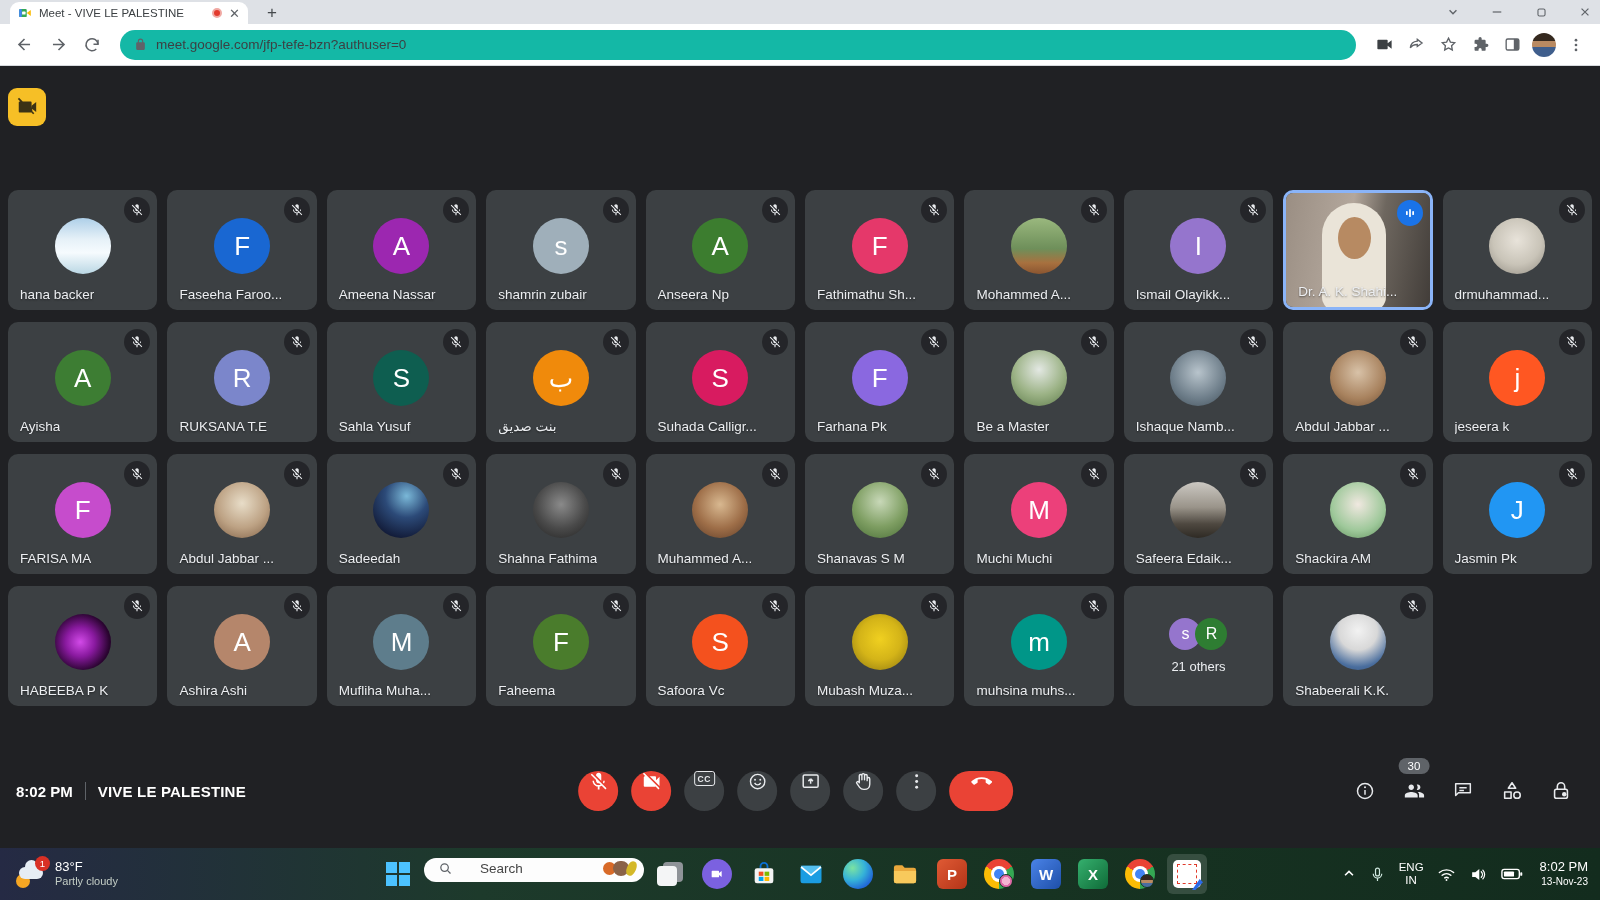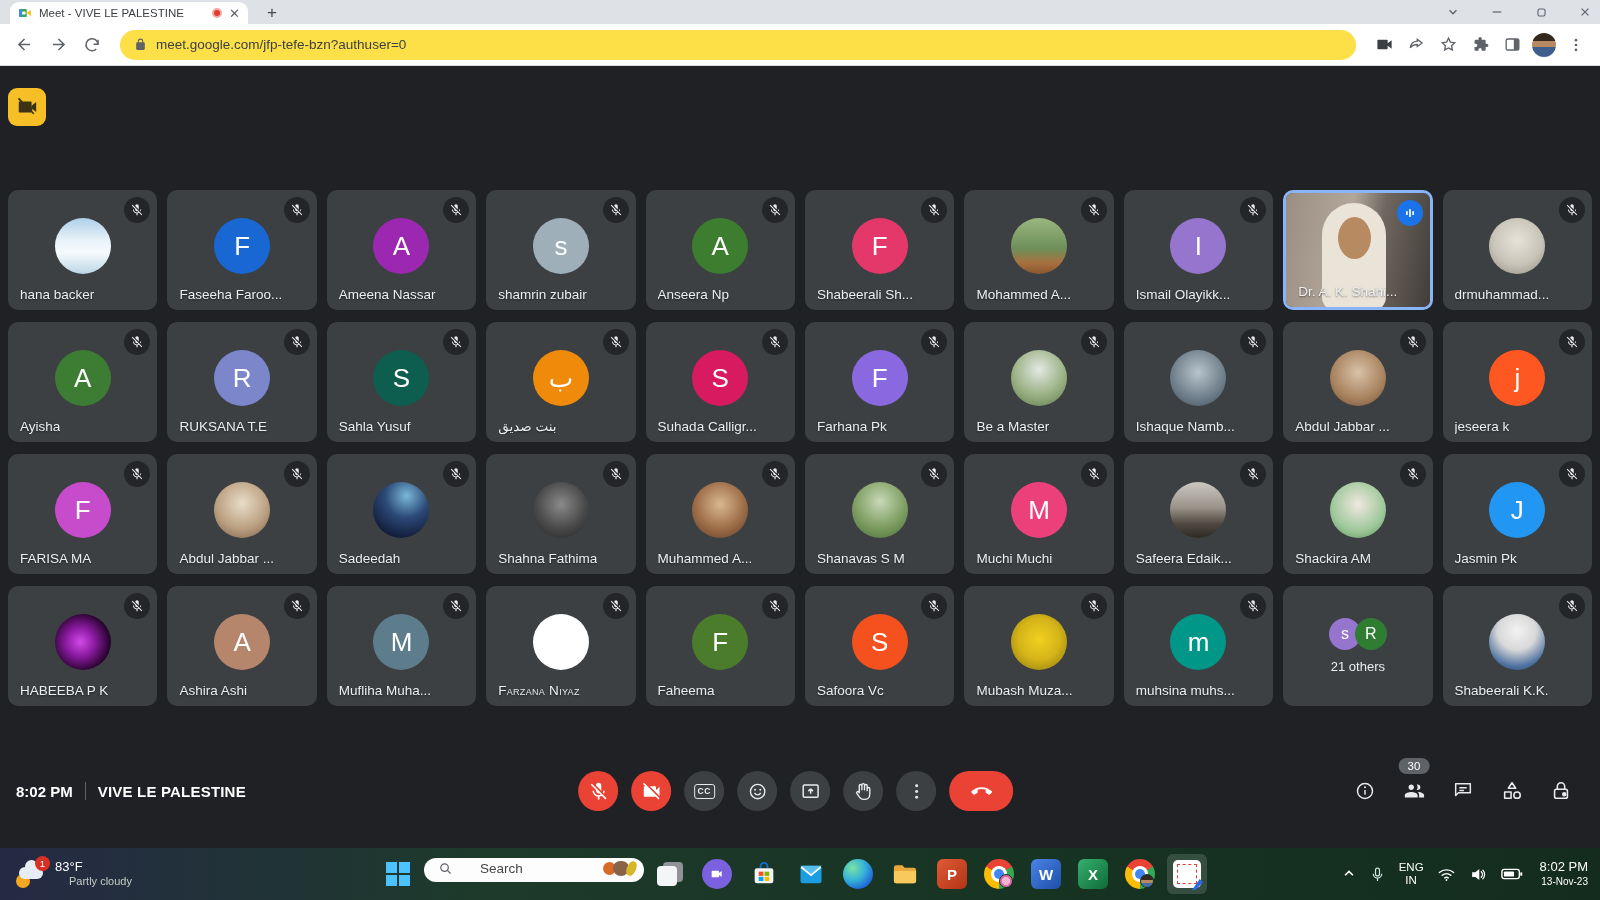--- a/index.html
+++ b/index.html
@@ -17,21 +17,21 @@
   .tab-close{color:#5f6368;font-size:13px;line-height:1;flex:none;cursor:default;}
   .newtab{position:absolute;left:262px;top:3px;width:20px;height:20px;color:#45494d;
           font-size:17px;display:flex;align-items:center;justify-content:center;}
   .win-controls{position:absolute;right:8px;top:0;height:24px;display:flex;align-items:center;gap:30px;color:#5f6368;}
   .wc{width:14px;height:14px;display:flex;align-items:center;justify-content:center;}
 
   
   .toolbar{position:absolute;top:24px;left:0;width:1600px;height:42px;background:#fff;
            border-bottom:1px solid #d7dade;display:flex;align-items:center;padding:0 10px;gap:6px;}
   .nav-ic{width:28px;height:28px;display:flex;align-items:center;justify-content:center;color:#5f6368;}
-  .urlbar{flex:1;height:30px;background:#fde047;border-radius:15px;display:flex;align-items:center;
+  .urlbar{flex:1;height:30px;background:#14b8a6;border-radius:15px;display:flex;align-items:center;
           padding:0 14px;gap:9px;margin:0 8px;}
   .url-text{font-size:13.5px;color:#3c4043;}
   .tb-right{display:flex;align-items:center;gap:4px;}
   .avatar-mini{width:24px;height:24px;border-radius:50%;
       background:linear-gradient(180deg,#35291f 0 34%,#b98a62 34% 60%,#3f5e8c 60% 100%);}
 
   
   .meet{position:absolute;top:66px;left:0;width:1600px;height:782px;background:#202124;}
   .warn-badge{position:absolute;left:8px;top:22px;width:38px;height:38px;border-radius:9px;
       background:#f6bf26;display:flex;align-items:center;justify-content:center;}
@@ -62,21 +62,21 @@
         font-size:16px;color:#fff;}
   .chip+.chip{margin-left:-6px;}
   .others-label{font-size:13px;color:#eceef1;}
 
   
   .bb-left{position:absolute;left:16px;top:705px;height:40px;display:flex;align-items:center;gap:12px;}
   .bb-time{font-size:15px;color:#fff;font-weight:bold;}
   .bb-sep{width:1px;height:18px;background:#5f6368;}
   .bb-name{font-size:15px;color:#fff;font-weight:bold;letter-spacing:.2px;}
   .bb-center{position:absolute;left:50%;top:705px;transform:translateX(-51%);display:flex;align-items:center;gap:13px;}
-  .cbtn{width:40px;height:40px;border-radius:50%;background:#3c4043;display:flex;align-items:center;justify-content:center;}
+  .cbtn{width:40px;height:40px;border-radius:50%;background:#3c4043;display:flex;justify-content:center;}
   .cbtn.red{background:#ea4335;}
   .cbtn svg{width:21px;height:21px;}
   .cbtn.end{width:64px;border-radius:20px;background:#ea4335;}
   .ccbox{width:21px;height:15px;border:1.6px solid #e8eaed;border-radius:3px;color:#e8eaed;
          font-size:8.5px;font-weight:bold;display:flex;align-items:center;justify-content:center;letter-spacing:.5px;}
   .bb-right{position:absolute;right:22px;top:705px;display:flex;align-items:center;gap:15px;}
   .rbtn{position:relative;width:34px;height:40px;display:flex;align-items:center;justify-content:center;}
   .rbtn svg{width:22px;height:22px;}
   .count-badge{position:absolute;top:-13px;left:50%;transform:translateX(-50%);background:#5f6368;
       color:#fff;font-size:11.5px;padding:2px 9px;border-radius:10px;}
@@ -85,21 +85,21 @@
   .taskbar{position:absolute;top:848px;left:0;width:1600px;height:52px;
       background:linear-gradient(90deg,#252a44 0%,#1d3a2b 30%,#173322 65%,#132c1e 100%);}
   .tb-weather{position:absolute;left:8px;top:0;height:52px;display:flex;align-items:center;gap:9px;padding:0 6px;}
   .wicon{position:relative;width:32px;height:30px;}
   .wicon .sun{position:absolute;left:2px;bottom:1px;width:14px;height:14px;border-radius:50%;background:#f5a623;}
   .wicon .cloud{position:absolute;top:8px;left:5px;width:24px;height:12px;border-radius:8px;background:#e6edf4;}
   .wicon .cloud::before{content:"";position:absolute;top:-7px;left:6px;width:13px;height:13px;border-radius:50%;background:#e6edf4;}
   .wbadge{position:absolute;top:-3px;right:-4px;width:15px;height:15px;border-radius:50%;background:#d93025;
       color:#fff;font-size:9.5px;display:flex;align-items:center;justify-content:center;z-index:2;}
   .wtemp{font-size:13px;color:#fff;}
-  .wcond{font-size:11px;color:#c3cdc5;margin-left:14px;}
+  .wcond{font-size:11px;color:#c3cdc5;}
   .tb-start{position:absolute;left:378px;top:6px;width:40px;height:40px;display:flex;align-items:center;justify-content:center;border-radius:6px;}
   .winlogo{display:grid;grid-template-columns:11px 11px;grid-template-rows:11px 11px;gap:2px;}
   .winlogo span{background:#4cc2ff;}
   .tb-search{position:absolute;left:424px;top:10px;width:220px;height:24px;background:#fdfdfd;border-radius:16px;
       display:flex;align-items:center;padding:0 6px 3px 14px;gap:27px;}
   .tb-search .stext{font-size:13.5px;color:#454545;flex:1;}
   .sart{display:flex;align-items:center;margin-right:2px;}
   .sart i{display:block;border-radius:50%;}
   .sart .a1{width:13px;height:13px;background:#d86a28;}
   .sart .a2{width:16px;height:15px;background:#8a6248;margin-left:-3px;border-radius:45% 45% 50% 50%;}
@@ -307,21 +307,21 @@
         </div>
         <div class="tile">
           <span class="mic-chip">
             <svg viewBox="0 0 24 24" fill="#e8eaed">
               <path d="M19 11h-1.7c0 .74-.16 1.43-.43 2.05l1.23 1.23c.56-.98.9-2.09.9-3.28zm-4.02.17c0-.06.02-.11.02-.17V5c0-1.66-1.34-3-3-3S9 3.34 9 5v.18l5.98 5.99zM4.27 3 3 4.27l6.01 6.01V11c0 1.66 1.33 3 2.99 3 .22 0 .44-.03.65-.08l1.66 1.66c-.71.33-1.5.52-2.31.52-2.76 0-5.3-2.1-5.3-5.1H5c0 3.41 2.72 6.23 6 6.72V21h2v-3.28c.91-.13 1.77-.45 2.54-.9L19.73 21 21 19.73 4.27 3z"></path>
             </svg>
           </span>
           <div class="av" style="background:#e5386a">
             <span>F</span>
           </div>
-          <div class="pname">Shabeerali Sh...</div>
+          <div class="pname">Fathimathu Sh...</div>
         </div>
         <div class="tile">
           <span class="mic-chip">
             <svg viewBox="0 0 24 24" fill="#e8eaed">
               <path d="M19 11h-1.7c0 .74-.16 1.43-.43 2.05l1.23 1.23c.56-.98.9-2.09.9-3.28zm-4.02.17c0-.06.02-.11.02-.17V5c0-1.66-1.34-3-3-3S9 3.34 9 5v.18l5.98 5.99zM4.27 3 3 4.27l6.01 6.01V11c0 1.66 1.33 3 2.99 3 .22 0 .44-.03.65-.08l1.66 1.66c-.71.33-1.5.52-2.31.52-2.76 0-5.3-2.1-5.3-5.1H5c0 3.41 2.72 6.23 6 6.72V21h2v-3.28c.91-.13 1.77-.45 2.54-.9L19.73 21 21 19.73 4.27 3z"></path>
             </svg>
           </span>
           <div class="av photo" style="background:linear-gradient(180deg,#9ab87e 0%,#6e8f5a 55%,#a8713f 80%,#8a5530 100%)"></div>
           <div class="pname">Mohammed A...</div>
         </div>
@@ -584,31 +584,20 @@
         <div class="tile">
           <span class="mic-chip">
             <svg viewBox="0 0 24 24" fill="#e8eaed">
               <path d="M19 11h-1.7c0 .74-.16 1.43-.43 2.05l1.23 1.23c.56-.98.9-2.09.9-3.28zm-4.02.17c0-.06.02-.11.02-.17V5c0-1.66-1.34-3-3-3S9 3.34 9 5v.18l5.98 5.99zM4.27 3 3 4.27l6.01 6.01V11c0 1.66 1.33 3 2.99 3 .22 0 .44-.03.65-.08l1.66 1.66c-.71.33-1.5.52-2.31.52-2.76 0-5.3-2.1-5.3-5.1H5c0 3.41 2.72 6.23 6 6.72V21h2v-3.28c.91-.13 1.77-.45 2.54-.9L19.73 21 21 19.73 4.27 3z"></path>
             </svg>
           </span>
           <div class="av" style="background:#5e7d8c">
             <span>M</span>
           </div>
           <div class="pname">Mufliha Muha...</div>
-        </div>
-        <div class="tile">
-          <span class="mic-chip">
-            <svg viewBox="0 0 24 24" fill="#e8eaed">
-              <path d="M19 11h-1.7c0 .74-.16 1.43-.43 2.05l1.23 1.23c.56-.98.9-2.09.9-3.28zm-4.02.17c0-.06.02-.11.02-.17V5c0-1.66-1.34-3-3-3S9 3.34 9 5v.18l5.98 5.99zM4.27 3 3 4.27l6.01 6.01V11c0 1.66 1.33 3 2.99 3 .22 0 .44-.03.65-.08l1.66 1.66c-.71.33-1.5.52-2.31.52-2.76 0-5.3-2.1-5.3-5.1H5c0 3.41 2.72 6.23 6 6.72V21h2v-3.28c.91-.13 1.77-.45 2.54-.9L19.73 21 21 19.73 4.27 3z"></path>
-            </svg>
-          </span>
-          <div class="av" style="background:#ffffff">
-            <span></span>
-          </div>
-          <div class="pname smallcaps">Farzana Niyaz</div>
         </div>
         <div class="tile">
           <span class="mic-chip">
             <svg viewBox="0 0 24 24" fill="#e8eaed">
               <path d="M19 11h-1.7c0 .74-.16 1.43-.43 2.05l1.23 1.23c.56-.98.9-2.09.9-3.28zm-4.02.17c0-.06.02-.11.02-.17V5c0-1.66-1.34-3-3-3S9 3.34 9 5v.18l5.98 5.99zM4.27 3 3 4.27l6.01 6.01V11c0 1.66 1.33 3 2.99 3 .22 0 .44-.03.65-.08l1.66 1.66c-.71.33-1.5.52-2.31.52-2.76 0-5.3-2.1-5.3-5.1H5c0 3.41 2.72 6.23 6 6.72V21h2v-3.28c.91-.13 1.77-.45 2.54-.9L19.73 21 21 19.73 4.27 3z"></path>
             </svg>
           </span>
           <div class="av" style="background:#4a7c2c">
             <span>F</span>
           </div>

